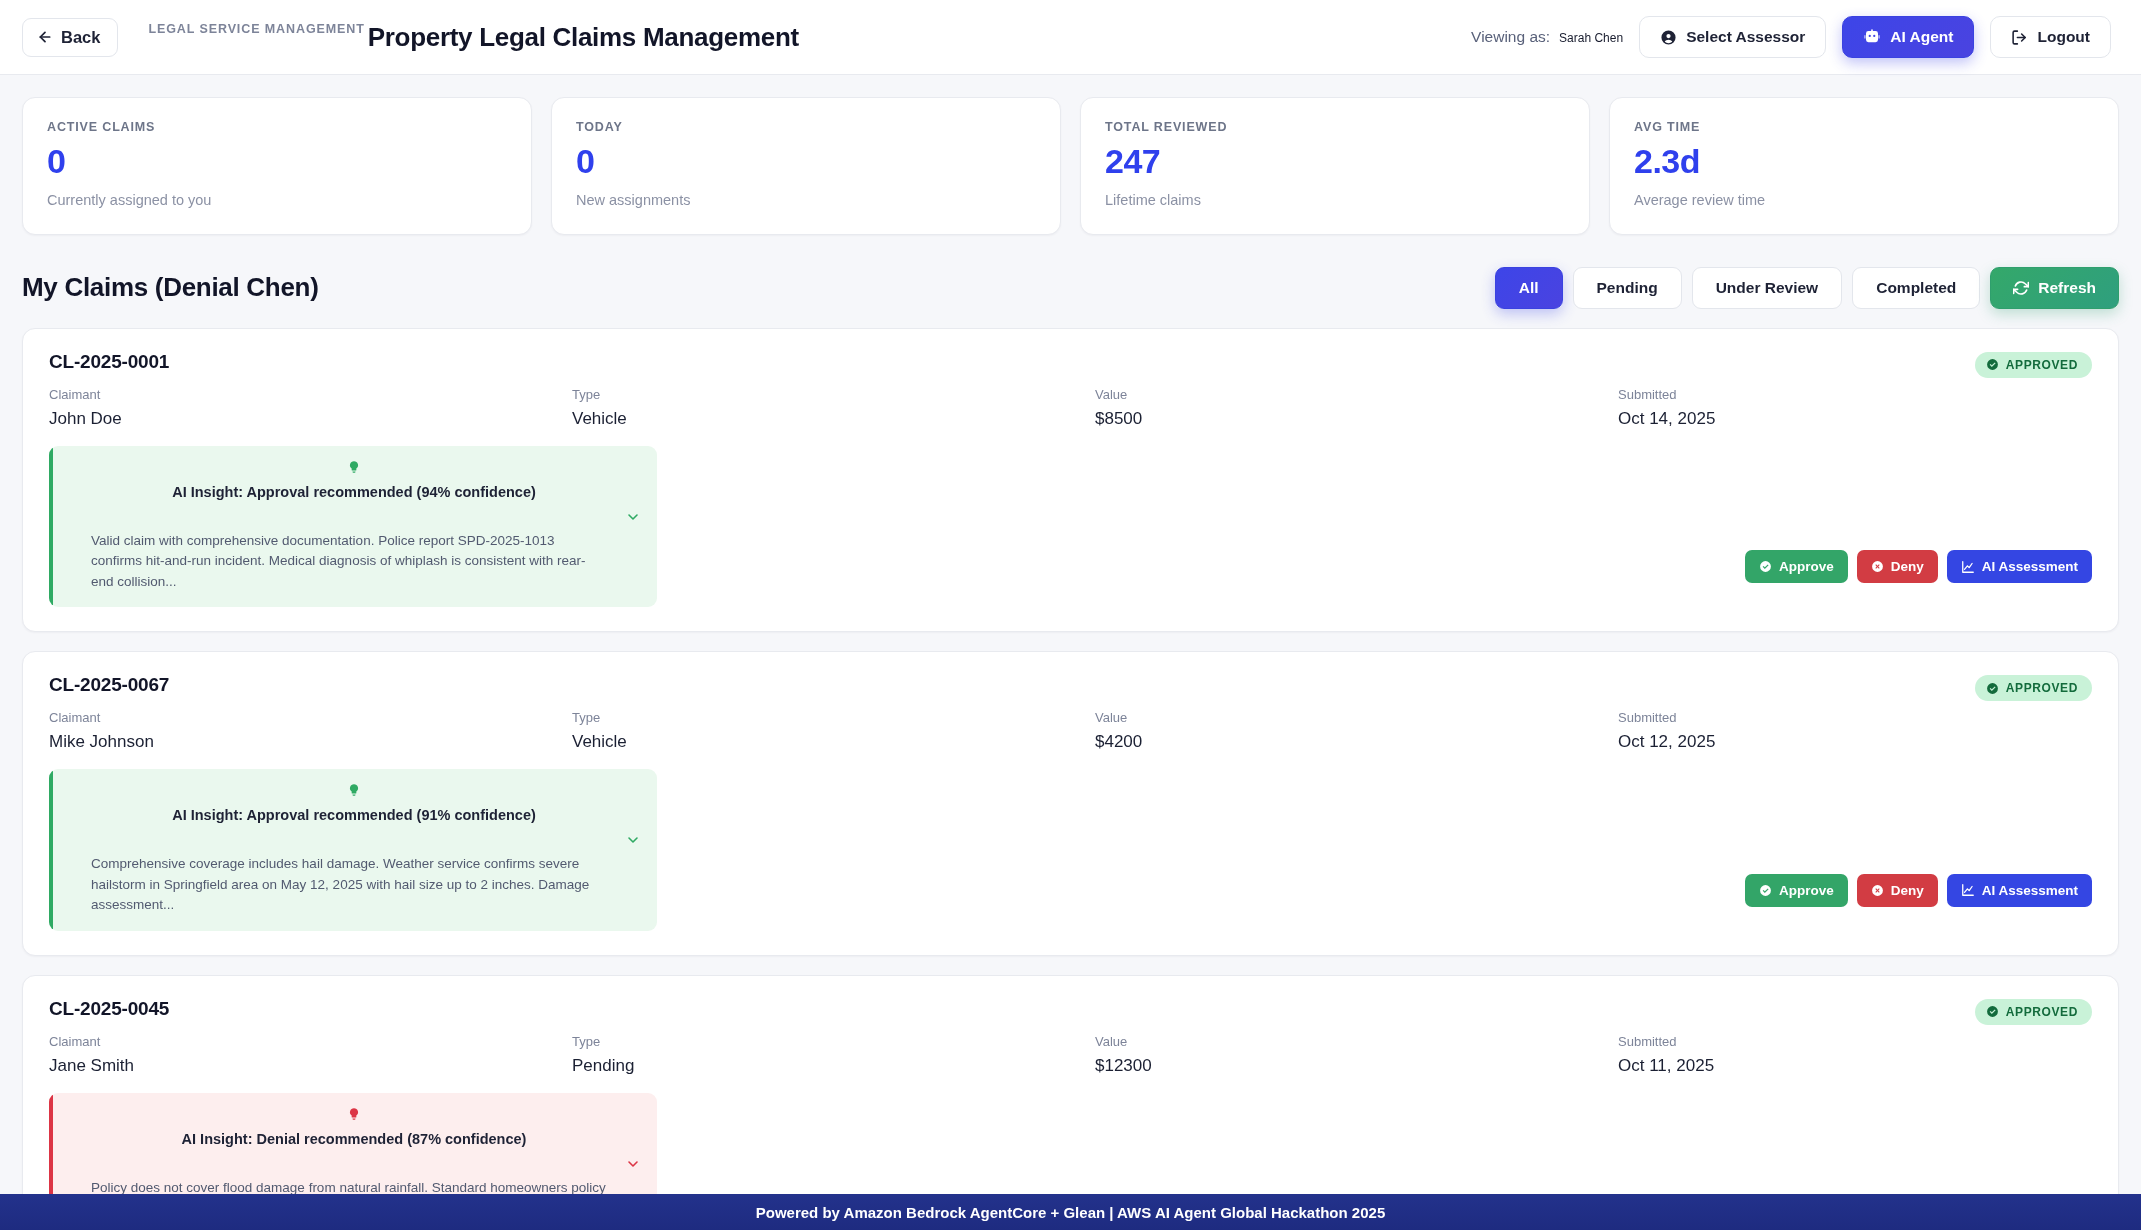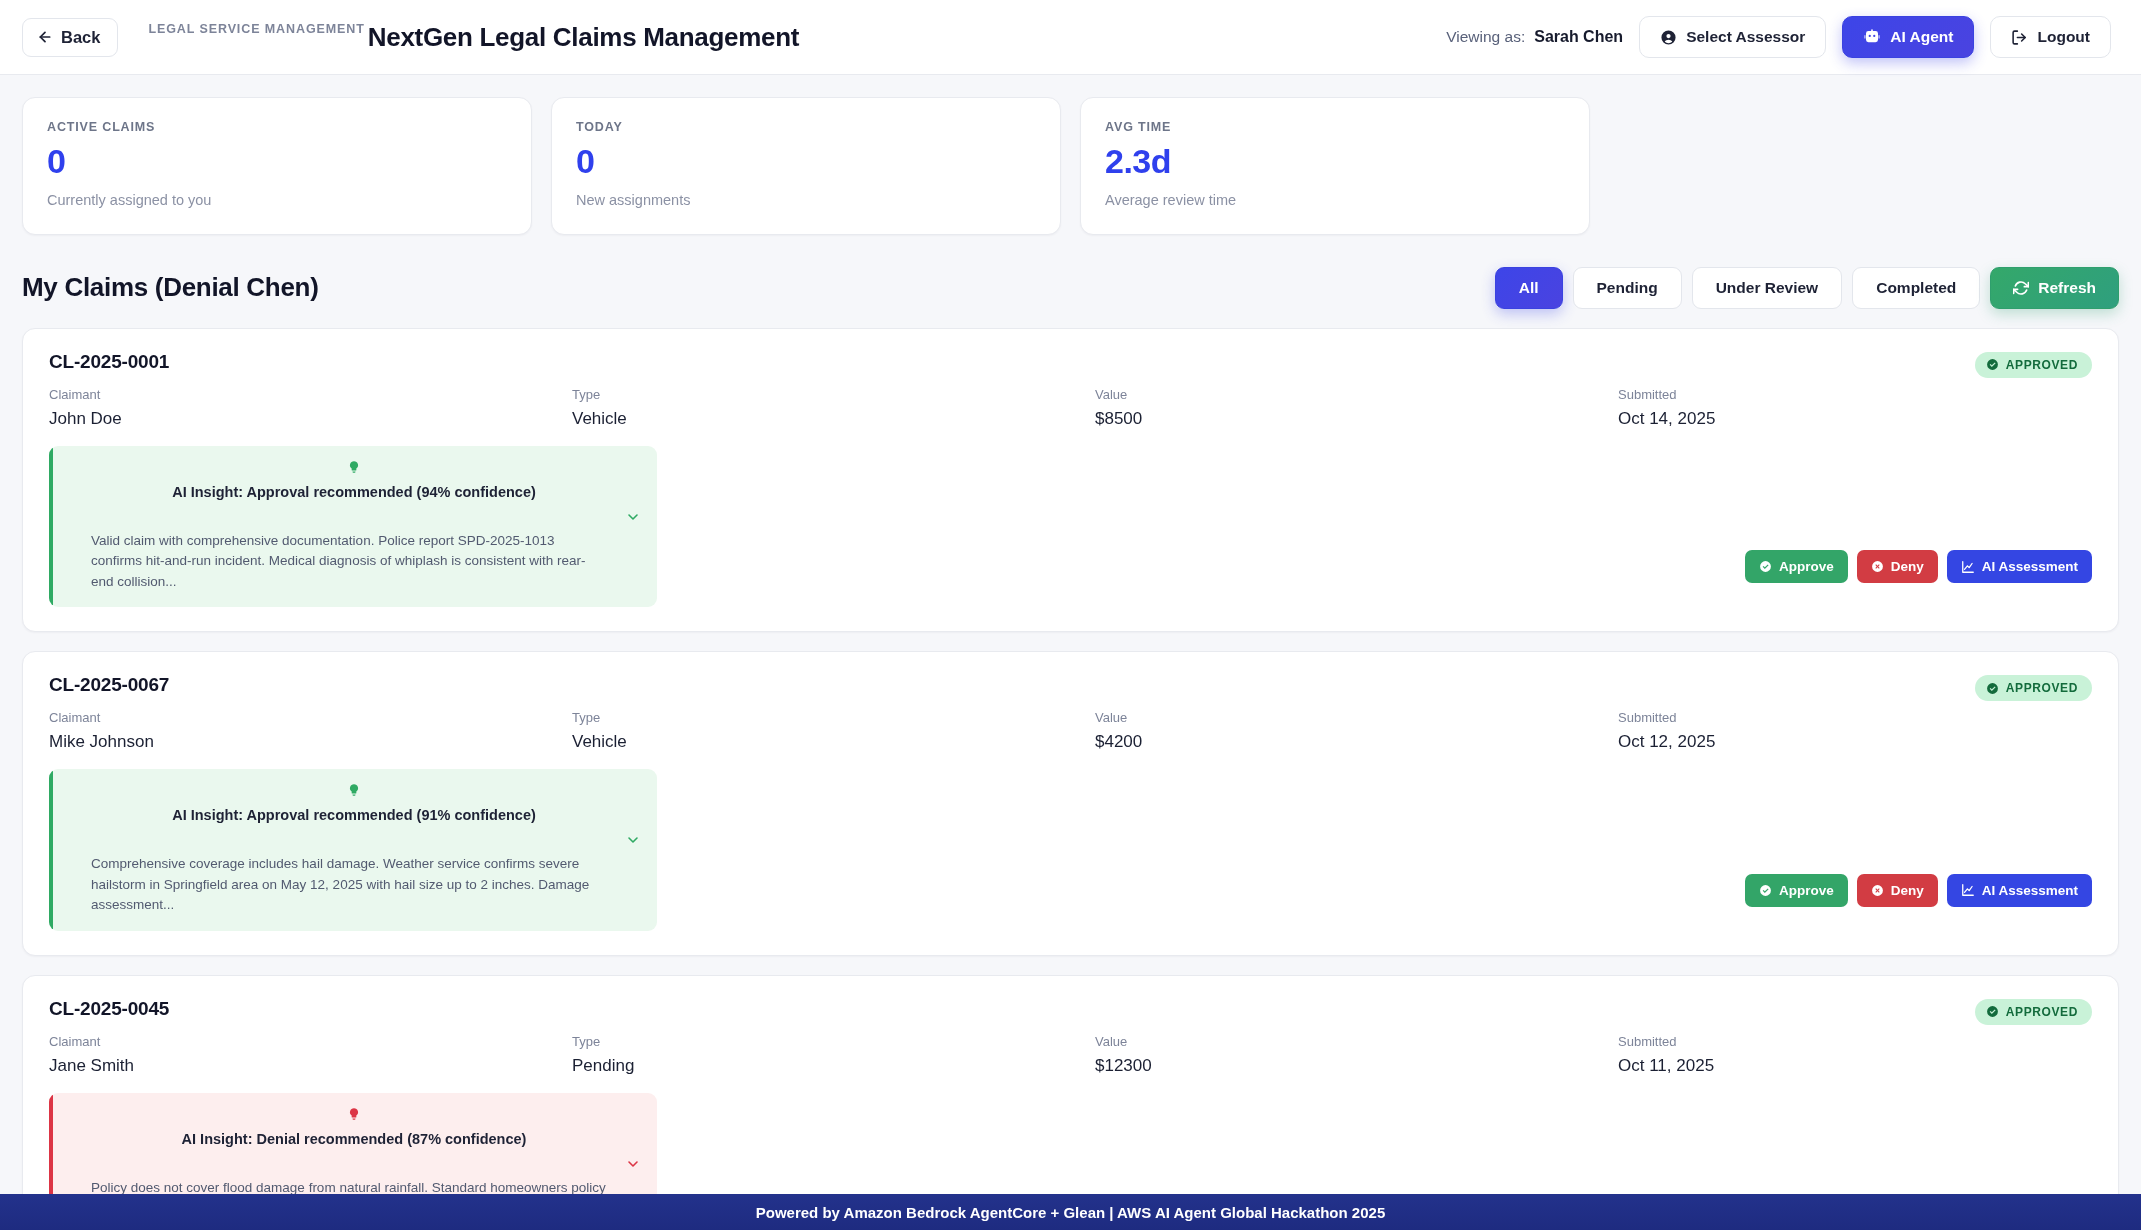--- a/index.html
+++ b/index.html
@@ -44,21 +44,21 @@
   .brand-eyebrow {
     font-size: 12.5px;
     font-weight: 700;
     letter-spacing: 0.9px;
     color: #7d8499;
     text-transform: uppercase;
   }
   .brand-title { font-size: 26px; font-weight: 700; color: #121528; letter-spacing: -0.3px; }
   .topbar-right { margin-left: auto; display: flex; align-items: center; gap: 16px; }
   .viewing-as { display: flex; align-items: baseline; gap: 9px; font-size: 15.5px; color: #59617a; white-space: nowrap; }
-  .viewing-as b { color: #171b2d; font-weight: 700; font-size: 16px; }
+  .viewing-as b { color: #171b2d; font-weight: 400; font-size: 12px; }
   .tb-btn {
     display: flex; align-items: center; gap: 9px;
     border-radius: 10px; padding: 11px 20px;
     font-size: 15.5px; font-weight: 700; cursor: pointer; white-space: nowrap;
   }
   .tb-btn.outline { background:#fff; border: 1px solid #e3e6ec; color: #1e2235; }
   .tb-btn.primary {
     background: linear-gradient(135deg,#3d45e8 0%,#4a43e0 100%);
     border: 1px solid #3a42e0; color: #fff;
     box-shadow: 0 5px 14px rgba(61,69,232,.32);
@@ -188,21 +188,21 @@
       <svg width="16" height="16" viewBox="0 0 24 24" fill="none" stroke="#1e2235" stroke-width="2.6" stroke-linecap="round" stroke-linejoin="round">
           <line x1="19" y1="12" x2="5" y2="12"></line>
           <polyline points="12 19 5 12 12 5"></polyline>
         </svg>
     </span>
     <span>Back</span>
   </button>
 
   <div class="brand">
     <div class="brand-eyebrow">LEGAL SERVICE MANAGEMENT</div>
-    <div class="brand-title">NextGen Legal Claims Management</div>
+    <div class="brand-title">Property Legal Claims Management</div>
   </div>
 
   <div class="topbar-right">
     <div class="viewing-as">
       <span>Viewing as:</span>
       <b>Sarah Chen</b>
     </div>
 
     <button class="tb-btn outline">
       <span class="ic">
@@ -238,20 +238,25 @@
 <div class="stats">
   <div class="stat-card">
     <div class="stat-label">ACTIVE CLAIMS</div>
     <div class="stat-value">0</div>
     <div class="stat-sub">Currently assigned to you</div>
   </div>
   <div class="stat-card">
     <div class="stat-label">TODAY</div>
     <div class="stat-value">0</div>
     <div class="stat-sub">New assignments</div>
+  </div>
+  <div class="stat-card">
+    <div class="stat-label">TOTAL REVIEWED</div>
+    <div class="stat-value">247</div>
+    <div class="stat-sub">Lifetime claims</div>
   </div>
   <div class="stat-card">
     <div class="stat-label">AVG TIME</div>
     <div class="stat-value">2.3d</div>
     <div class="stat-sub">Average review time</div>
   </div>
 </div>
 
 <div class="section-head">
   <div class="section-title">My Claims (Denial Chen)</div>

